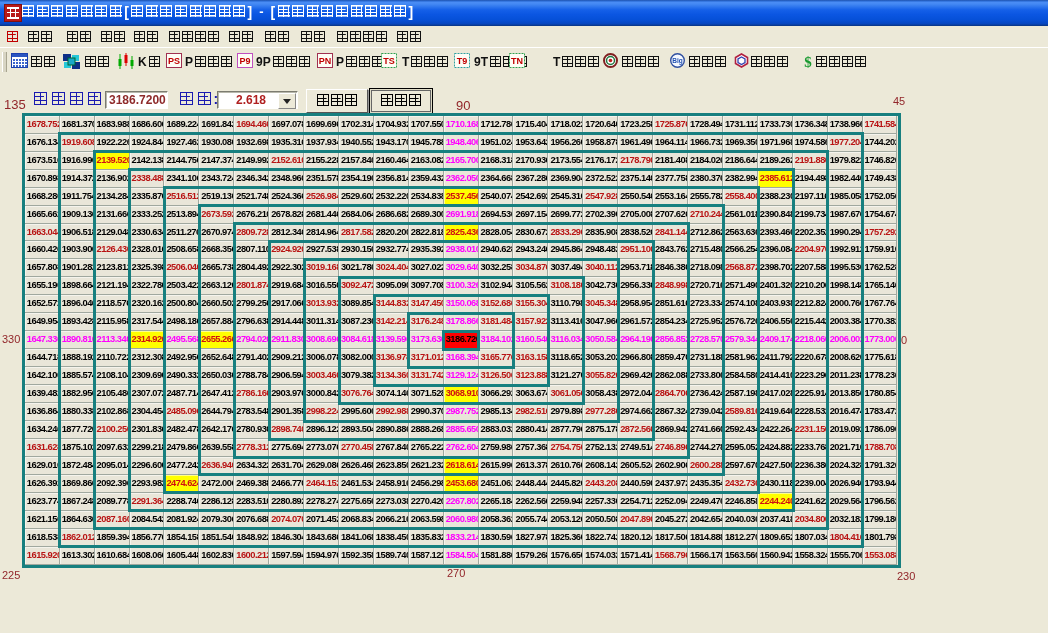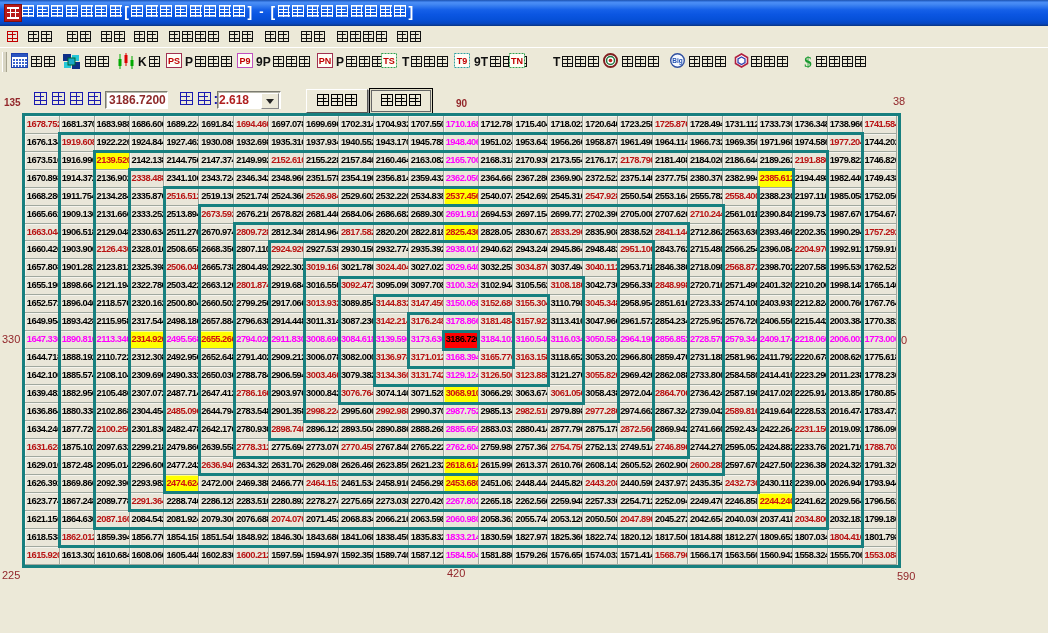--- a/index.html
+++ b/index.html
@@ -38,30 +38,30 @@
 border-top:1px solid #fff;border-bottom:1px solid #c6c3b2}
 #tbar:before{content:"";position:absolute;left:2px;top:4px;width:3px;height:20px;
 border-left:1px solid #fff;border-right:1px solid #a8a590;background:#d8d5c4}
 .tbi{position:absolute;top:5px}
 .tbl{position:absolute;top:8px;color:#111}
 .hz.tl{width:11px;height:11px;margin:0 1px}
 .hz.me{width:11px;height:11px;margin:0 1px;color:#111}
 .hz.me.red{color:#c00000}
 .lt{font-size:12px;font-weight:bold;vertical-align:top;position:relative;top:-1px;margin-right:1px}
 #cbar{position:absolute;left:0;top:76px;width:1048px;height:36px;background:#ece9d8}
-.lbl{position:absolute;font-size:10px;font-weight:bold;color:#92262a}
+.lbl{position:absolute;font-size:13px;font-weight:normal;color:#92262a}
 .blu{position:absolute;color:#1a1ab0;font-weight:bold}
 .hz.bl{width:13px;height:13px;margin:0 2.6px;color:#1a1ab0}
 .bcolon{font-size:14px;font-weight:bold;vertical-align:top;position:relative;top:-1px}
 #inp1{position:absolute;left:105px;top:91px;width:58px;height:16px;background:#fff;
 border:1px solid;border-color:#7c7c70 #fff #fff #7c7c70;box-shadow:inset 1px 1px 0 #b8b8ac;
 font-size:12px;font-weight:bold;color:#8e2a2a;padding-left:3px;line-height:16px}
 #combo{position:absolute;left:217px;top:91px;width:61px;height:16px;background:#fff;
 border:1px solid;border-color:#7c7c70 #fff #fff #7c7c70;box-shadow:inset 1px 1px 0 #b8b8ac;
-font-size:12px;font-weight:bold;color:#b02020;padding-left:1px;line-height:16px}
+font-size:12px;font-weight:bold;color:#b02020;padding-left:18px;line-height:16px}
 #cbtn{position:absolute;right:1px;top:1px;width:16px;height:14px;background:#ece9d8;
 border:1px solid;border-color:#fff #888 #888 #fff}
 #cbtn b{position:absolute;left:4px;top:5px;width:0;height:0;border:4px solid transparent;border-top:5px solid #222;border-bottom:none}
 .btn{position:absolute;top:89px;width:60px;height:22px;background:#ece9d8;text-align:center;
 border:1px solid;border-color:#fff #555 #555 #fff;box-shadow:1px 1px 0 #999}
 #btn2{border:1px solid #000;box-shadow:inset 0 0 0 1px #e0ddc8,inset 0 0 0 2px #666;width:62px;height:24px;top:88px}
 .btn .in{display:inline-block;margin-top:4px}
 #btn2 .in{margin-top:5px}
 .hz.bt{width:12px;height:12px;margin:0 1px;color:#000}
 #grid{position:absolute;left:24.8px;top:115.8px;display:grid;
@@ -830,17 +830,17 @@
 <u style="left:128.06px;top:168.18px;width:666.48px;height:344.24px;border-width:3px"></u>
 <u style="left:162.98px;top:186.14px;width:596.64px;height:308.32px;border-width:3px"></u>
 <u style="left:197.90px;top:204.10px;width:526.80px;height:272.40px;border-width:3px"></u>
 <u style="left:232.82px;top:222.06px;width:456.96px;height:236.48px;border-width:3px"></u>
 <u style="left:267.74px;top:240.02px;width:387.12px;height:200.56px;border-width:3px"></u>
 <u style="left:302.66px;top:257.98px;width:317.28px;height:164.64px;border-width:3px"></u>
 <u style="left:337.58px;top:275.94px;width:247.44px;height:128.72px;border-width:3px"></u>
 <u style="left:372.50px;top:293.90px;width:177.60px;height:92.80px;border-width:3px"></u>
 <u style="left:407.42px;top:311.86px;width:107.76px;height:56.88px;border-width:3px"></u>
 <u style="left:442.34px;top:329.82px;width:37.92px;height:20.96px;border-width:3px"></u>
-<span class="ang" style="left:893px;top:95px">38</span>
+<span class="ang" style="left:893px;top:95px">45</span>
 <span class="ang" style="left:2px;top:333px">330</span>
 <span class="ang" style="left:901px;top:334px">0</span>
 <span class="ang" style="left:2px;top:569px">225</span>
-<span class="ang" style="left:447px;top:567px">420</span>
-<span class="ang" style="left:897px;top:570px">590</span>
+<span class="ang" style="left:447px;top:567px">270</span>
+<span class="ang" style="left:897px;top:570px">230</span>
 </body></html>

